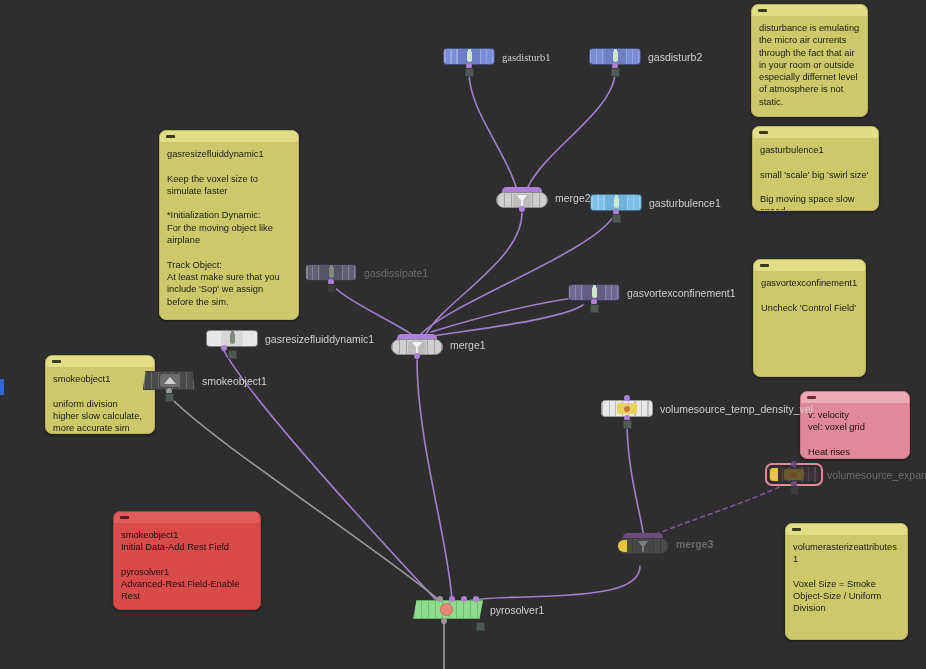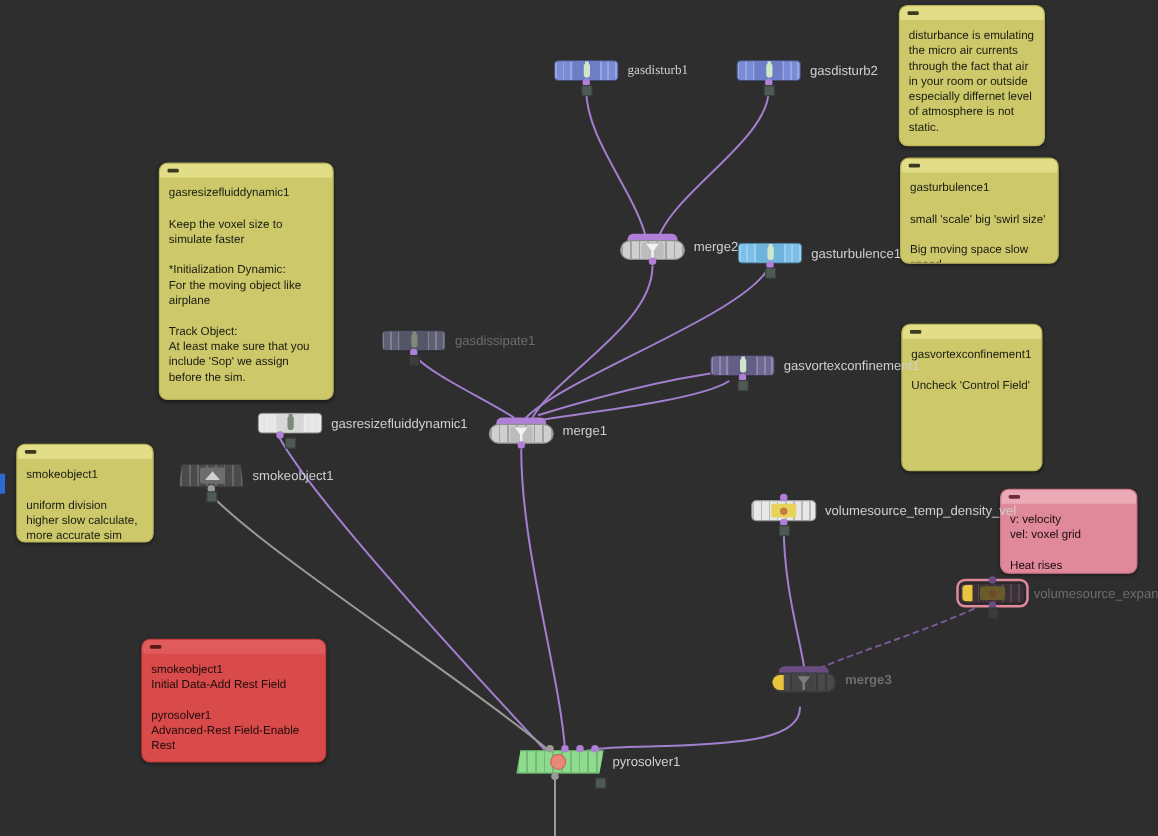--- a/index.html
+++ b/index.html
@@ -30,21 +30,21 @@
     display:block;width:9px;height:3px;border-radius:1px;background:#3a3a20;
   }
   .note .body{
     padding:6px 7px 7px 7px;
     font-size:9.3px;
     line-height:12.3px;
     color:#1b1b12;
     white-space:pre-wrap;
     word-break:break-word;
   }
-  .note.yellow{background:#cdc96a;border:1px solid #b8b45c;}
+  .note.yellow{background:#cdc96a;border:1px solid #b8b45c;margin-left:32px;}
   .note.yellow .bar{background:#e2de88;}
   .note.red{background:#d94a4a;border:1px solid #c23e3e;}
   .note.red .bar{background:#e05b5b;}
   .note.red .body{color:#1c0c0c;}
   .note.red .bar .minus{background:#5a1a1a;}
   .note.pink{background:#e0899b;border:1px solid #cd7589;}
   .note.pink .bar{background:#ecaab6;}
   .note.pink .body{color:#1c0c10;}
   .note.pink .bar .minus{background:#6a2c38;}
 
@@ -338,20 +338,28 @@
   <div class="note pink" style="left:800px;top:391px;width:110px;height:68px;">
     <div class="bar">
         <span class="minus"></span>
       </div>
     <div class="body">v: velocity
 vel: voxel grid
 
 Heat rises</div>
   </div>
 
+  <div class="note yellow" style="left:753px;top:523px;width:123px;height:117px;">
+    <div class="bar">
+        <span class="minus"></span>
+      </div>
+    <div class="body">volumerasterizeattributes1
+
+Voxel Size = Smoke Object-Size / Uniform Division</div>
+  </div>
 
   <div class="node" style="left:443px;top:48px;font-family:Liberation Serif, serif;">
     <div class="boxnode bnode-blue">
       <span class="stripes"></span>
       <span class="glyph">
           <span class="pic"></span>
         </span>
     </div>
     <span class="conn out" style="left:23px;top:15px;"></span>
     <span class="flag"></span>

